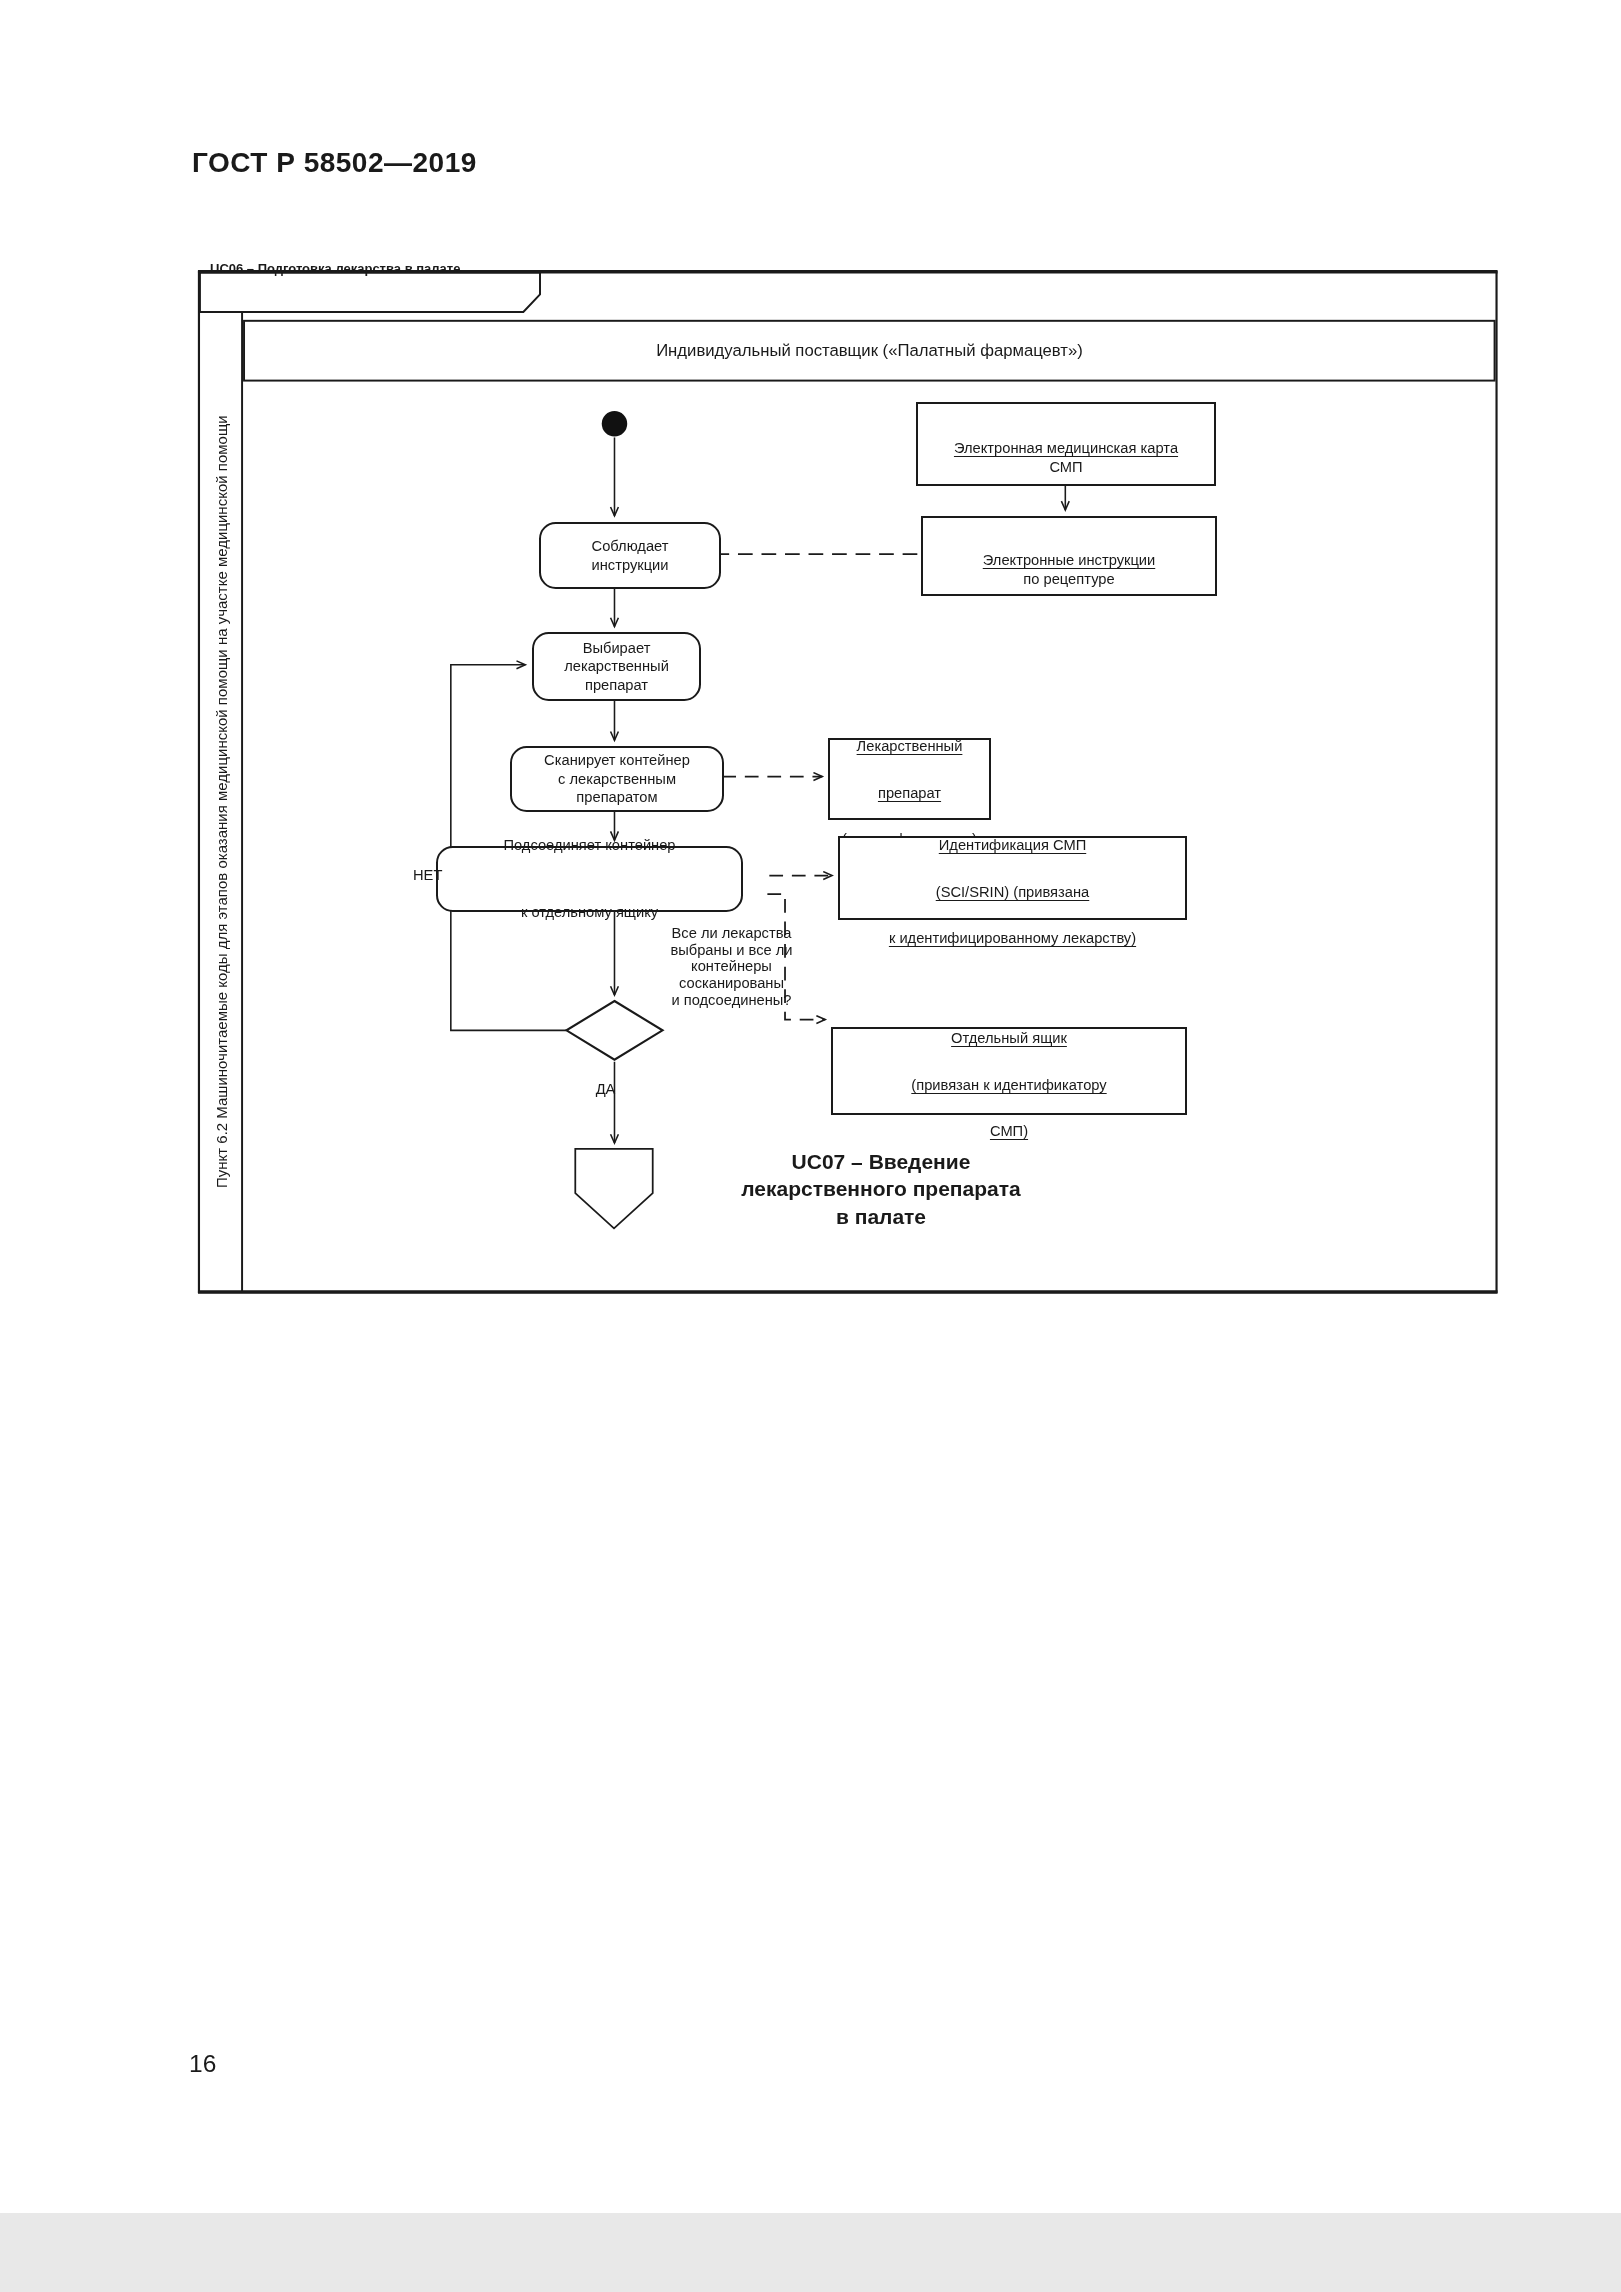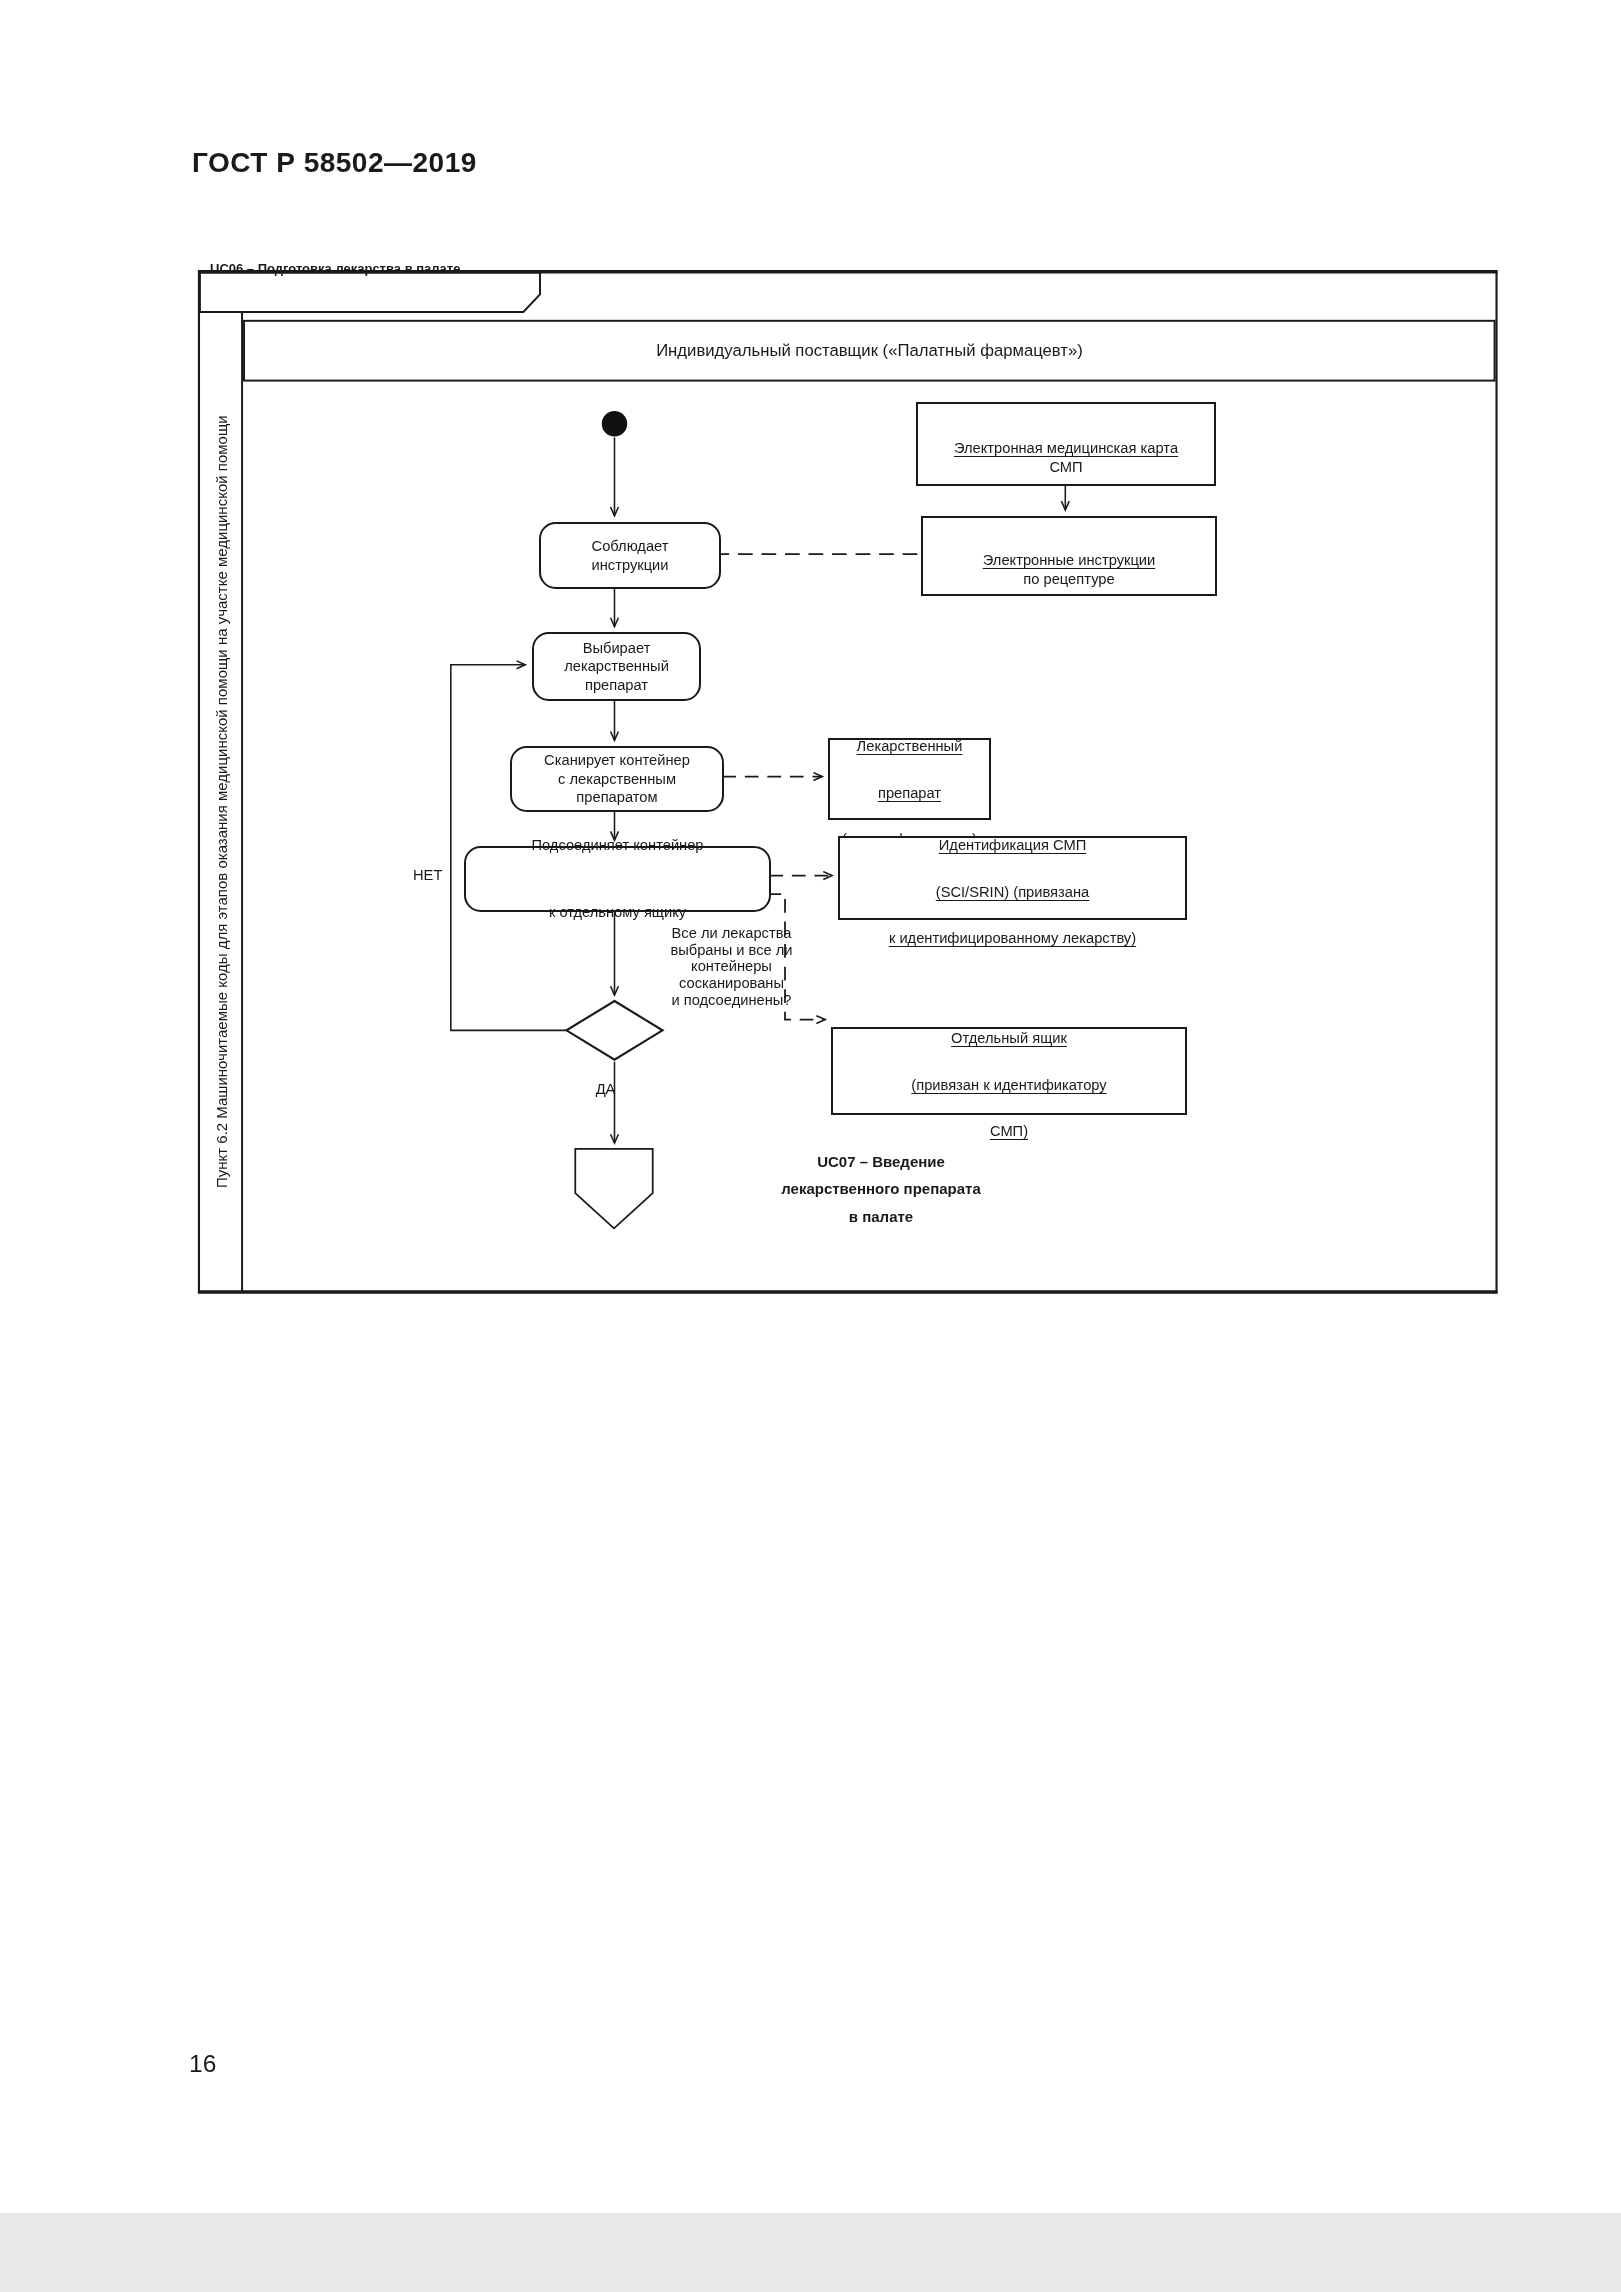--- a/index.html
+++ b/index.html
@@ -30,21 +30,21 @@
   .activity { border-radius:16.7px; border-width:2.5px; }
   .object { border-width:2px; }
   .u { text-decoration:underline; text-underline-offset:2.9px;margin-top:28px; }
 
   .fl-label { position:absolute; font-size:14.7px; line-height:16.7px; z-index:4; }
   .question { left:657px; top:925px; width:149px; text-align:center; }
   .no-label { left:413px; top:867px; width:51px; }
   .yes-label { left:585px; top:1081px; width:41px; text-align:center; }
   .exit-caption {
     left:723px; top:1148px; width:316px; text-align:center;
-    font-size:15px; font-weight:bold; line-height:27.4px; z-index:4;
+    font-size:21px; font-weight:bold; line-height:27.4px; z-index:4;
   }
   svg.overlay { position:absolute; left:0; top:0; z-index:2; }
 </style>
 </head>
 <body>
 
 <div class="page">
 
   <svg class="overlay" width="1621" height="2293" viewBox="0 0 1654 2339">
     <defs>
@@ -101,21 +101,21 @@
     <span>лекарственный</span>
     <span>препарат</span>
   </div>
 
   <div class="node activity" style="left:510px; top:746px; width:210px; height:62px;">
     <span>Сканирует контейнер</span>
     <span>с лекарственным</span>
     <span>препаратом</span>
   </div>
 
-  <div class="node activity" style="left:464px; top:846px; width:303px; height:62px;gap:48px;">
+  <div class="node activity" style="left:436px; top:846px; width:303px; height:62px;gap:48px;">
     <span>Подсоединяет контейнер</span>
     <span>к отдельному ящику</span>
   </div>
 
   <div class="node object" style="left:916px; top:402px; width:296px; height:80px;">
     <span class="u">Электронная медицинская карта</span>
     <span>СМП</span>
   </div>
 
   <div class="node object" style="left:921px; top:516px; width:292px; height:76px;">

